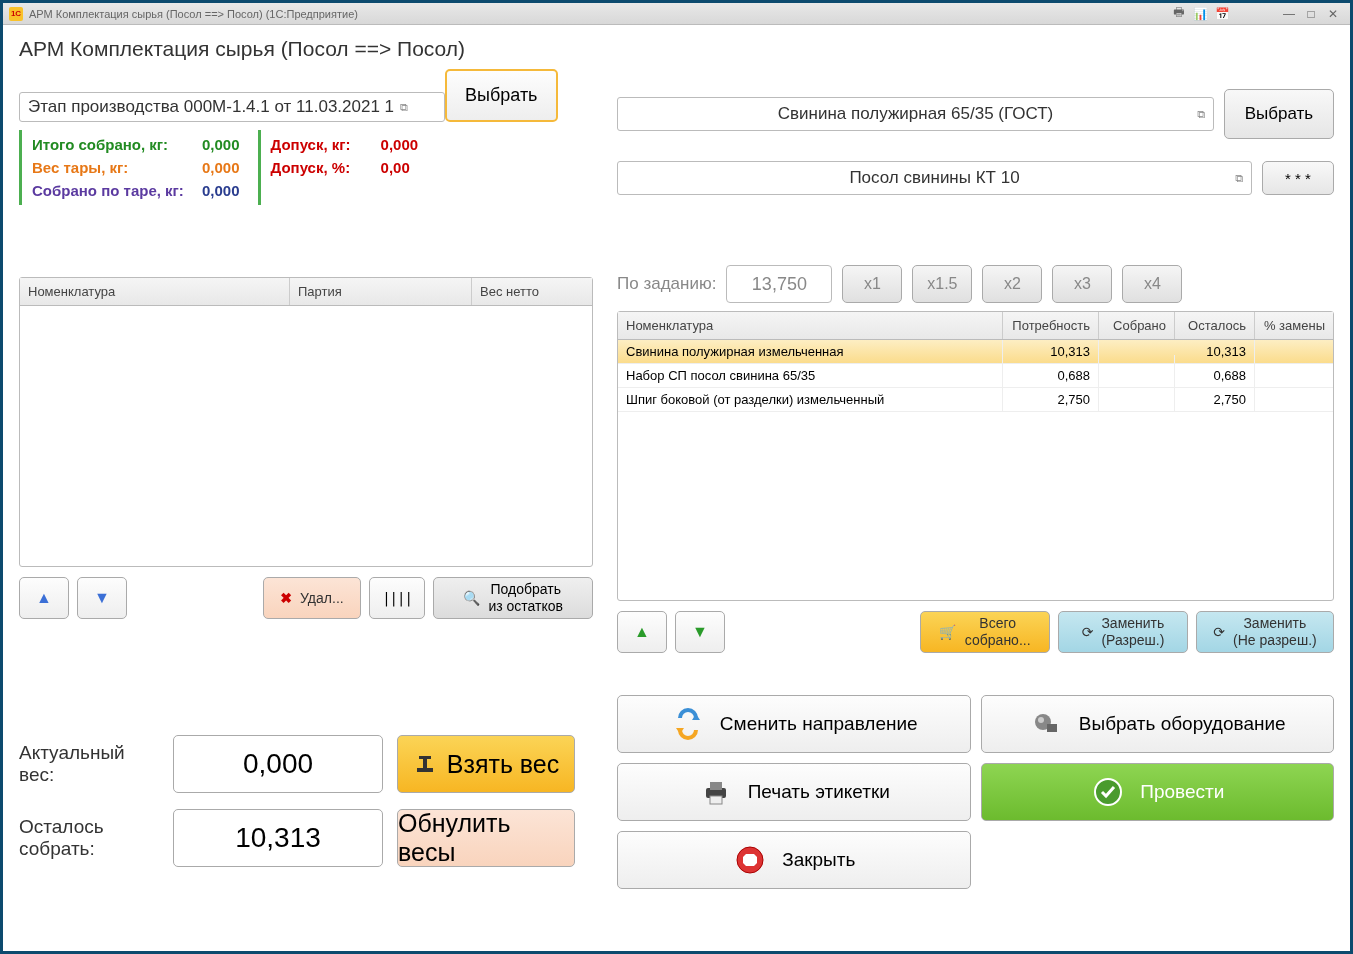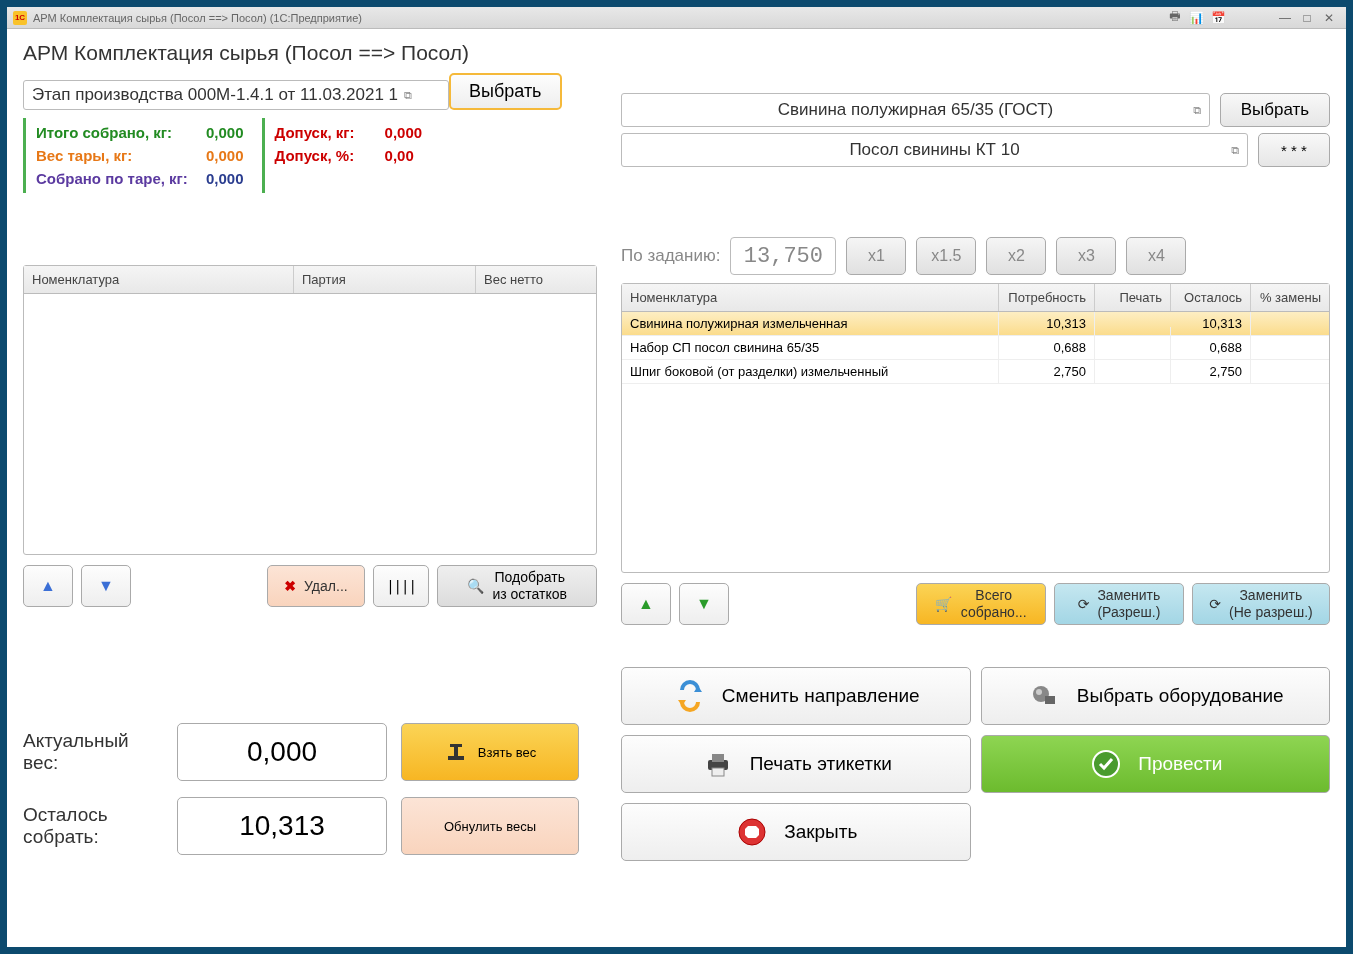--- a/index.html
+++ b/index.html
@@ -1,27 +1,27 @@
 <!DOCTYPE html>
 <html><head>
 <meta charset="utf-8">
 <style>
 * { box-sizing: border-box; margin: 0; padding: 0; font-family: Arial, sans-serif; }
 body { background: #fff; overflow: hidden; }
-.window { width: 1353px; height: 954px; background: #fff; border: 7px solid #0c4a6e; position: relative; }
+.window { width: 1353px; height: 954px; background: #fff; border: 3px solid #0c4a6e; position: relative; }
 .titlebar { height: 22px; background: linear-gradient(#e8e8e8,#d8d8d8); display: flex; align-items: center; padding: 0 6px; font-size: 11px; color: #666; border-bottom: 1px solid #bbb; }
 .titlebar .logo { width: 14px; height: 14px; background: #f9c22a; border-radius: 2px; margin-right: 6px; display: flex; align-items: center; justify-content: center; font-size: 8px; font-weight: bold; color: #c00; }
 .titlebar .spacer { flex: 1; }
 .titlebar .ticon { width: 18px; height: 18px; margin: 0 2px; display: flex; align-items: center; justify-content: center; font-size: 12px; cursor: pointer; }
 .container { padding: 12px 16px; }
 .page-title { font-size: 21px; font-weight: normal; color: #333; margin-bottom: 8px; }
 .top-row { display: flex; align-items: flex-end; margin-bottom: 8px; }
 .input-box { border: 1px solid #bbb; border-radius: 3px; padding: 4px 8px; font-size: 17px; color: #333; background: #fff; display: flex; align-items: center; gap: 6px; }
 .input-box .open-icon { font-size: 11px; color: #888; cursor: pointer; }
-.btn { border: 1px solid #aaa; border-radius: 5px; padding: 6px 18px; font-size: 18px; cursor: pointer; background: linear-gradient(#f8f8f8,#e6e6e6); }
+.btn { border: 1px solid #aaa; border-radius: 5px; padding: 14px 18px; font-size: 18px; cursor: pointer; background: linear-gradient(#f8f8f8,#e6e6e6); }
 .btn-yellow-outline { border: 2px solid #f5b93a; background: linear-gradient(#fdfdfd,#eeeeee); }
 .two-col { display: flex; gap: 24px; }
 .left-col { width: 574px; }
 .right-col { flex: 1; }
 .stats { display: flex; gap: 18px; }
 .stats-col { border-left: 3px solid #4caf50; padding-left: 10px; }
 .stat-row { display: flex; font-size: 15px; margin: 6px 0; }
 .stat-row .lbl { width: 170px; font-weight: bold; }
 .stat-row .val { font-weight: bold; }
 .c-green { color: #228b22; }
@@ -53,31 +53,31 @@
 .wide-btn { height: 42px; border: 1px solid #aaa; border-radius: 5px; background: linear-gradient(#fdfdfd,#eee); display: flex; align-items: center; justify-content: center; font-size: 14px; cursor: pointer; padding: 0 12px; gap: 8px; }
 .wide-btn.salmon { background: linear-gradient(#fce4d6,#f9d4bd); color: #333; }
 .wide-btn.gray { background: linear-gradient(#efefef,#dcdcdc); }
 .wide-btn.yellow { background: linear-gradient(#fbd456,#f7b623); color: #333; }
 .wide-btn.blue { background: linear-gradient(#c5e7f0,#a3d6e5); color: #333; }
 .icon-x { color: #c00; font-weight: bold; }
 .icon-barcode { font-family: monospace; letter-spacing: -1px; }
 .big-row { display: flex; align-items: center; gap: 14px; margin-top: 16px; }
 .big-label { font-size: 19px; color: #333; width: 140px; }
 .big-box { width: 210px; height: 58px; border: 1px solid #aaa; border-radius: 5px; display: flex; align-items: center; justify-content: center; font-size: 28px; background: #fff; }
-.big-btn { width: 178px; height: 58px; border: 1px solid #aaa; border-radius: 5px; display: flex; align-items: center; justify-content: center; font-size: 13px; cursor: pointer; gap: 10px; }
+.big-btn { width: 178px; height: 58px; border: 1px solid #aaa; border-radius: 5px; display: flex; align-items: center; justify-content: center; font-size: 25px; cursor: pointer; gap: 10px; }
 .big-btn.yellow { background: linear-gradient(#fbd456,#f7b623); }
 .big-btn.salmon { background: linear-gradient(#fce4d6,#f9d4bd); }
 .action-grid { display: grid; grid-template-columns: 1fr 1fr; gap: 10px; }
 .action-btn { height: 58px; border: 1px solid #aaa; border-radius: 5px; display: flex; align-items: center; justify-content: center; font-size: 19px; cursor: pointer; gap: 14px; background: linear-gradient(#fdfdfd,#eee); }
 .action-btn .aicon { width: 36px; height: 36px; display: flex; align-items: center; justify-content: center; font-size: 26px; }
 .action-btn.green { background: linear-gradient(#8ed552,#6cbb2e); color: #fff; }
 .task-row { display: flex; align-items: center; gap: 10px; margin-bottom: 8px; font-size: 17px; color: #888; }
-.task-box { width: 106px; height: 38px; border: 1px solid #bbb; border-radius: 4px; display: flex; align-items: center; justify-content: center; font-size: 22px; background: #fff; font-family: Liberation Mono, monospace; }
+.task-box { width: 106px; height: 38px; border: 1px solid #bbb; border-radius: 4px; display: flex; align-items: center; justify-content: center; font-size: 18px; background: #fff; }
 .mult-btn { width: 60px; height: 38px; border: 1px solid #aaa; border-radius: 5px; background: linear-gradient(#f5f5f5,#e0e0e0); font-size: 16px; cursor: pointer; color: #888; }
-.right-inputs { display: flex; flex-direction: column; gap: 6px; margin-bottom: 70px; }
+.right-inputs { display: flex; flex-direction: column; gap: 22px; margin-bottom: 70px; }
 .right-input-row { display: flex; gap: 10px; align-items: center; }
 .right-input-box { flex: 1; border: 1px solid #bbb; border-radius: 3px; padding: 6px 10px; font-size: 17px; text-align: center; color: #333; display: flex; align-items: center; justify-content: center; position: relative; }
 .right-input-box .open-icon { position: absolute; right: 8px; font-size: 11px; color: #888; }
 .small-btn { width: 72px; height: 34px; border: 1px solid #aaa; border-radius: 5px; background: linear-gradient(#f8f8f8,#e6e6e6); font-size: 15px; cursor: pointer; }
 svg { display: block; }
 </style>
 </head>
 <body>
 
 <div class="window">
@@ -212,21 +212,21 @@
           <button class="mult-btn">x1.5</button>
           <button class="mult-btn">x2</button>
           <button class="mult-btn">x3</button>
           <button class="mult-btn">x4</button>
         </div>
 
         <div class="table right-table">
           <div class="table-head">
             <div class="th">Номенклатура</div>
             <div class="th">Потребность</div>
-            <div class="th">Печать</div>
+            <div class="th">Собрано</div>
             <div class="th">Осталось</div>
             <div class="th">% замены</div>
           </div>
           <div class="table-body" id="req-body" style="min-height:260px">
               <div class="table-row sel">
                 <div class="td">Свинина полужирная измельченная</div>
                 <div class="td">10,313</div>
                 <div class="td"></div>
                 <div class="td">10,313</div>
                 <div class="td"></div>

